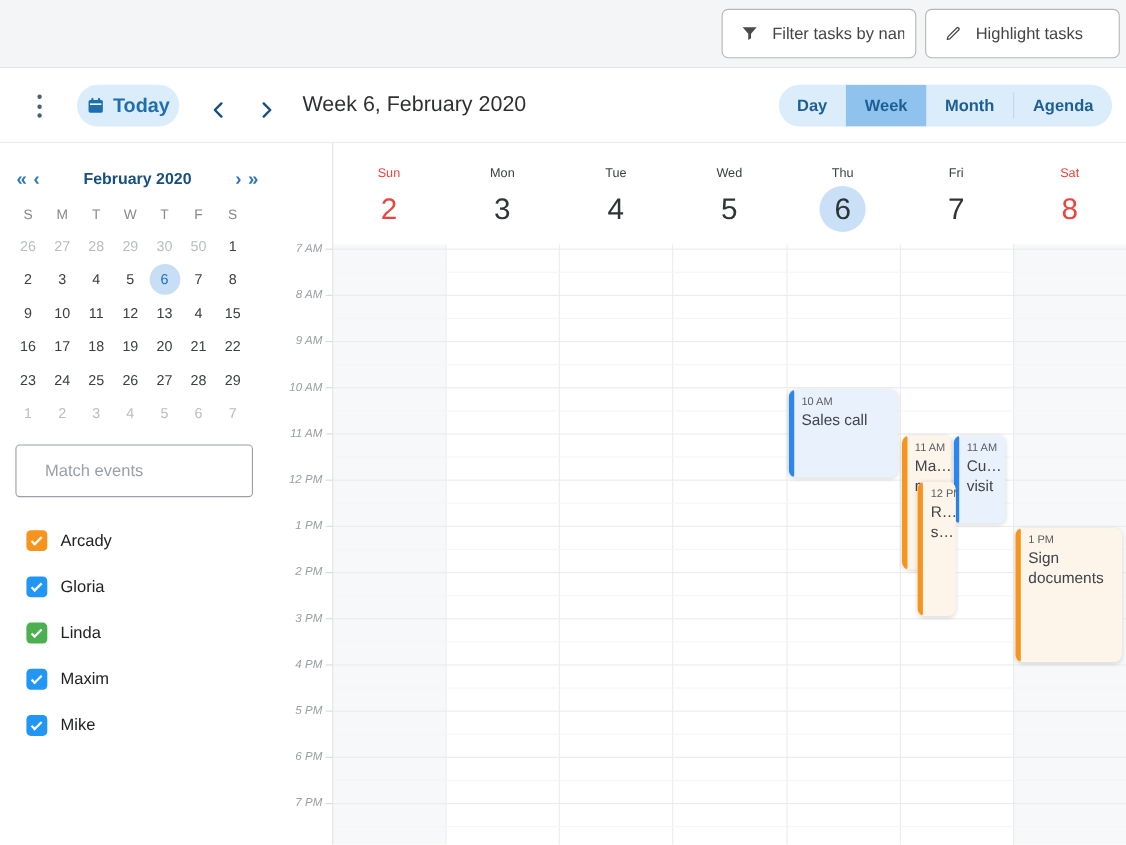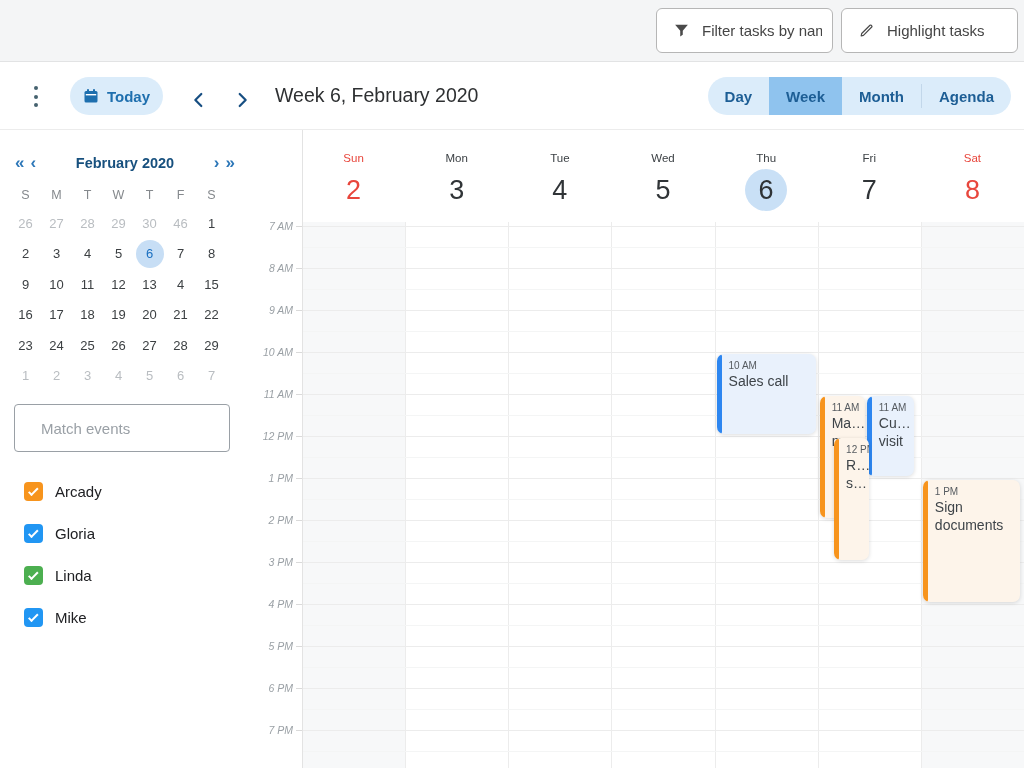--- a/index.html
+++ b/index.html
@@ -19,21 +19,21 @@
 
   
   .toolbar { position:absolute; top:62px; left:0; width:1024px; height:68px;
              background:#fff; border-bottom:1px solid #ececec; }
   .kebab { position:absolute; left:29px; top:24px; width:14px; height:21px;
            display:flex; flex-direction:column; align-items:center; justify-content:space-between;
            background:none; border:none; cursor:pointer; }
   .kebab i { width:4px; height:4px; border-radius:50%; background:#46626f; }
   .today-btn { position:absolute; left:70px; top:15px; height:38px; width:93px; border:none;
                border-radius:19px; background:#dbecfa; display:flex; align-items:center;
-               justify-content:center; gap:8px; color:#1e6fae; font-size:15px; font-weight:600;
+               justify-content:center; gap:8px; color:#1e6fae; font-size:18px; font-weight:600;
                font-family:inherit; cursor:pointer; }
   .nav-btn { position:absolute; top:27px; width:26px; height:22px; border:none; background:none; cursor:pointer; }
   #prevBtn { left:186px; } #nextBtn { left:229px; }
   .cal-title { position:absolute; left:275px; top:0; line-height:67px; font-size:19.5px;
                font-weight:500; color:#2e3032; }
   .views { position:absolute; right:13px; top:15px; height:38px; border-radius:19px;
            background:#dbecfa; display:flex; align-items:stretch; overflow:hidden; }
   .view-btn { border:none; background:transparent; padding:0 17px; font-size:15px; font-weight:600;
               color:#1d5e95; font-family:inherit; cursor:pointer; }
   .view-btn.selected { background:#8fc3ee; }
@@ -175,21 +175,21 @@
             <span class="dp-cell">T</span>
             <span class="dp-cell">F</span>
             <span class="dp-cell">S</span>
           </div>
           <div class="dp-row">
             <span class="dp-cell muted">26</span>
             <span class="dp-cell muted">27</span>
             <span class="dp-cell muted">28</span>
             <span class="dp-cell muted">29</span>
             <span class="dp-cell muted">30</span>
-            <span class="dp-cell muted">46</span>
+            <span class="dp-cell muted">50</span>
             <span class="dp-cell">1</span>
           </div>
           <div class="dp-row">
             <span class="dp-cell">2</span>
             <span class="dp-cell">3</span>
             <span class="dp-cell">4</span>
             <span class="dp-cell">5</span>
             <span class="dp-cell">
               <span class="sel">6</span>
             </span>
@@ -250,20 +250,26 @@
           <span class="checkbox" style="background: rgb(33, 150, 243);">
             <i></i>
           </span>
           <span class="person-label">Gloria</span>
         </div>
         <div class="person">
           <span class="checkbox" style="background: rgb(76, 175, 80);">
             <i></i>
           </span>
           <span class="person-label">Linda</span>
+        </div>
+        <div class="person">
+          <span class="checkbox" style="background: rgb(33, 150, 243);">
+            <i></i>
+          </span>
+          <span class="person-label">Maxim</span>
         </div>
         <div class="person">
           <span class="checkbox" style="background: rgb(33, 150, 243);">
             <i></i>
           </span>
           <span class="person-label">Mike</span>
         </div>
       </div>
   </aside>
 

